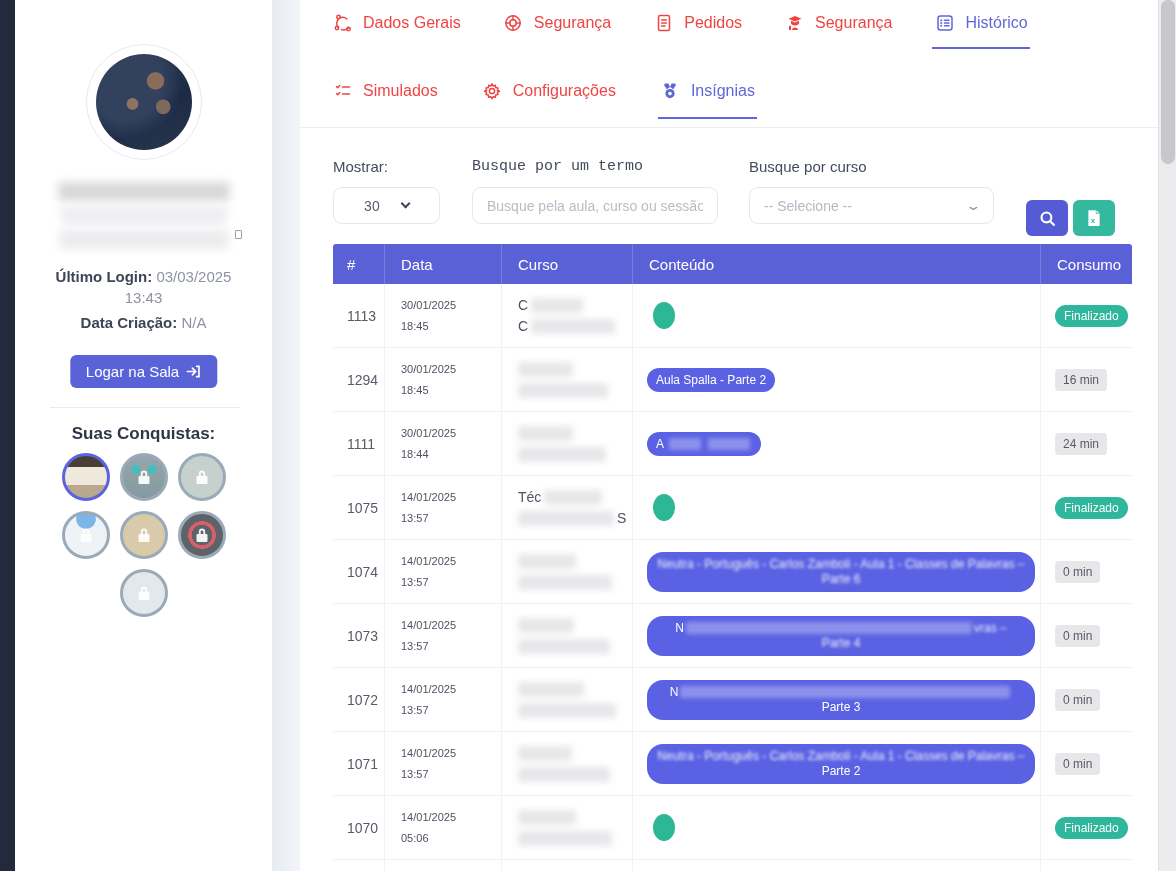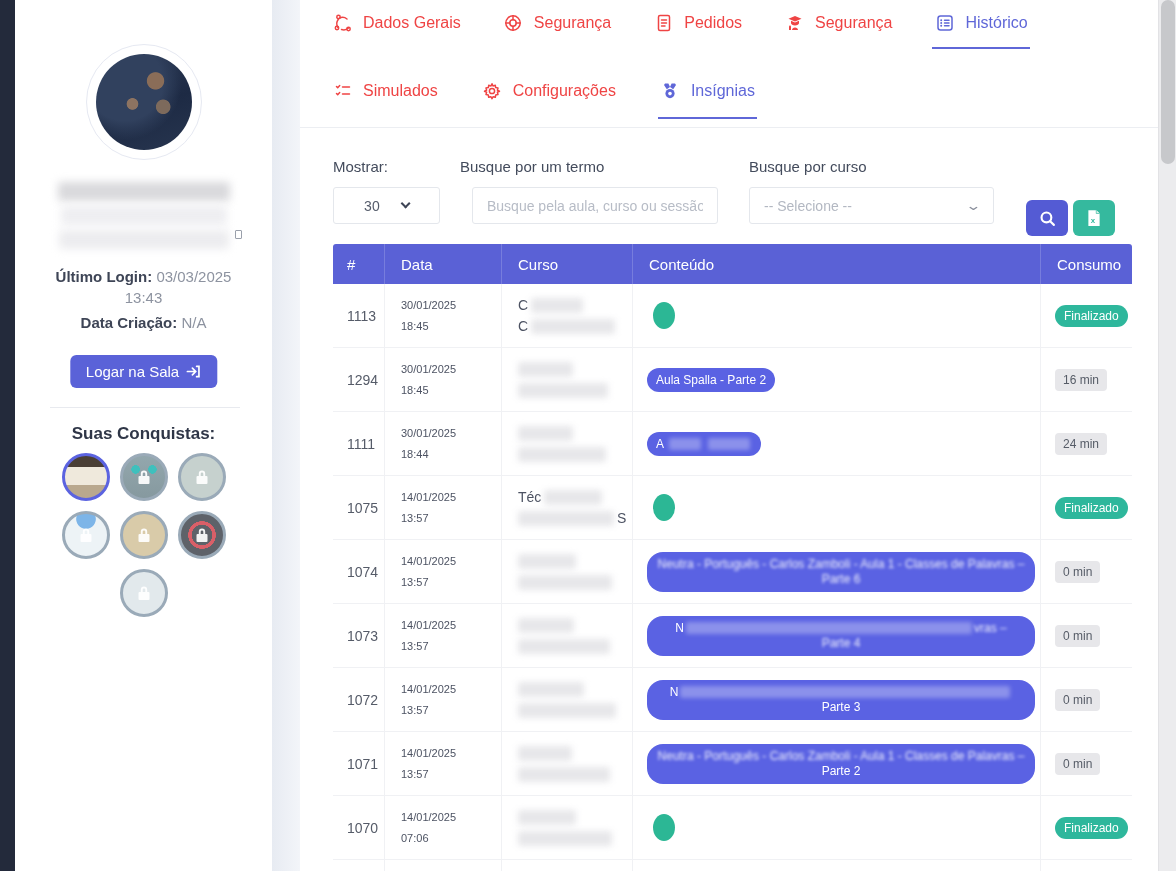--- a/index.html
+++ b/index.html
@@ -69,22 +69,22 @@
          position:relative; padding-bottom:16px; cursor:pointer; white-space:nowrap; }
   .row2 .tab { padding-bottom:18px; }
   .tab .ticon { width:21px; height:21px; display:flex; align-items:center; justify-content:center; }
   .tab.active { color:#5f67d8; }
   .tab.active::after { content:''; position:absolute; left:-2px; right:-2px; bottom:0;
                        height:2px; background:#5f67d8; }
   .main-divider { position:absolute; left:0; right:0; top:127px; height:1px; background:#eceef2; }
 
   
   .flabel { position:absolute; top:158px; font-size:15px; color:#434b5c; }
-  .fl1 { left:33px; } .fl2 { left:160px; } .fl3 { left:449px; }
-  .fctrl { position:absolute; top:187px; height:37px; border:1px solid #e4e7ec; border-radius:3px;
+  .fl1 { left:33px; } .fl2 { left:172px;font-family:Liberation Mono, monospace; } .fl3 { left:449px; }
+  .fctrl { position:absolute; top:187px; height:37px; border:1px solid #e4e7ec; border-radius:9px;
            background:#fff; font-size:14px; color:#555c6b; display:flex; align-items:center; }
   .show-select { left:33px; width:107px; justify-content:center; gap:22px; cursor:pointer; }
   .show-select .car { border:solid #3e4556; border-width:0 2px 2px 0; padding:2.6px;
                       transform:rotate(45deg); margin-top:-3px; }
   .term-input { left:172px; width:246px; padding:0 14px; color:#b7bcc6;
                 font-family:"Liberation Sans",sans-serif; }
   .term-input::placeholder { color:#b7bcc6; }
   input.fctrl { outline:none; }
   .course-select { left:449px; width:245px; padding:0 14px; color:#b3b8c2;
                    justify-content:space-between; cursor:pointer; }
@@ -530,21 +530,21 @@
               </div>
             </div>
             <div class="td c5">
               <span class="pill-gray">0 min</span>
             </div>
           </div>
           <div class="trow">
             <div class="td c1">1070</div>
             <div class="td c2">
               <div>14/01/2025</div>
-              <div>07:06</div>
+              <div>05:06</div>
             </div>
             <div class="td c3">
               <div class="curso-line">
                 <span class="cblock" style="width: 58px;"></span>
               </div>
               <div class="curso-line">
                 <span class="cblock" style="width: 94px;"></span>
               </div>
             </div>
             <div class="td c4">

